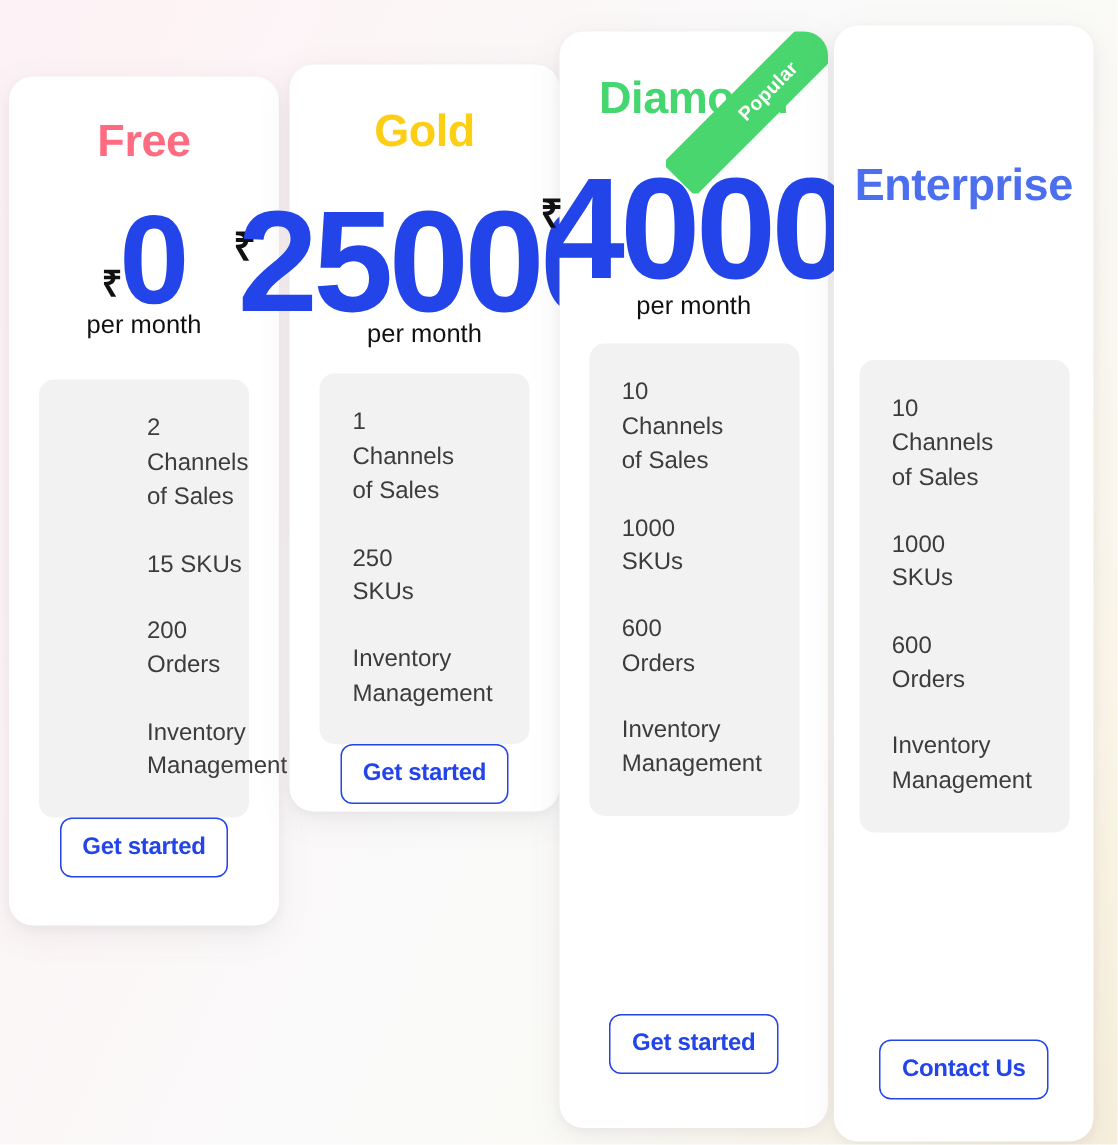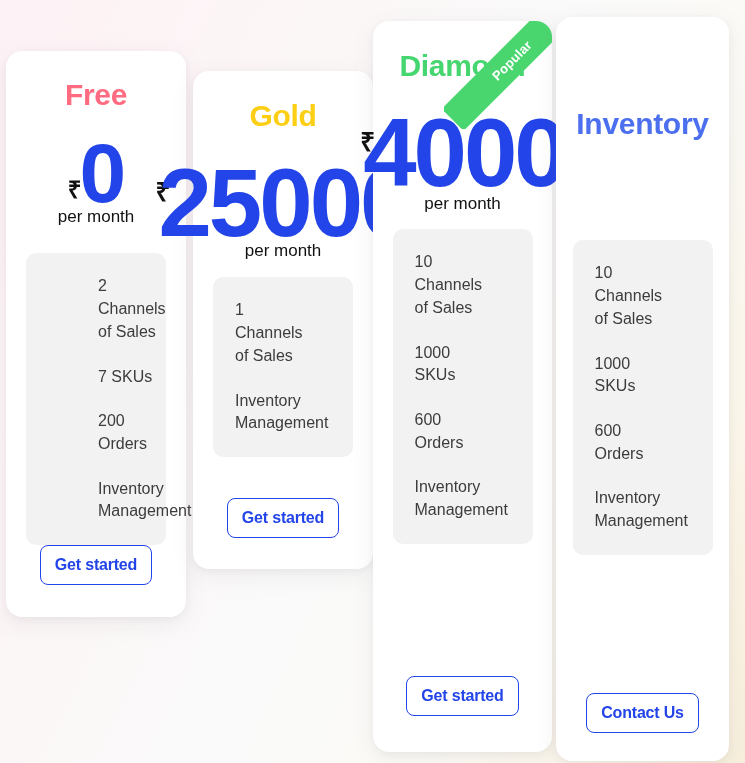--- a/index.html
+++ b/index.html
@@ -35,21 +35,21 @@
     border-radius: 16px;
     box-shadow: 0 6px 22px rgba(120, 110, 115, 0.10),
                 0 2px 6px rgba(120, 110, 115, 0.06);
     display: flex;
     flex-direction: column;
     align-items: center;
   }
 
   
   .card.c0 { left: 6px;  top: 51px;  width: 180px; height: 566px; }
-  .card.c1 { left: 193px; top: 43px;  width: 180px; height: 498px; margin-top: 28px; }
+  .card.c1 { left: 193px; top: 43px;  width: 180px; height: 498px; }
   .card.c2 { left: 373px; top: 21px;  width: 179px; height: 731px; }
   .card.c3 { left: 556px; top: 17px;  width: 173px; height: 744px; }
 
   
   .plan-name {
     font-size: 30px;
     font-weight: 700;
     line-height: 1.18;
     text-align: center;
     letter-spacing: -0.3px;
@@ -200,37 +200,38 @@
       <div class="plan-name" style="color: rgb(255, 107, 129);">Free</div>
       <div class="price-wrap">
         <div class="price-row">
           <span class="rupee">₹</span>
           <span class="amount">0</span>
         </div>
         <div class="per-month">per month</div>
       </div>
       <div class="features">
         <div class="feature">2 Channels of Sales</div>
-        <div class="feature">7 SKUs</div>
+        <div class="feature">15 SKUs</div>
         <div class="feature">200 Orders</div>
         <div class="feature">Inventory Management</div>
       </div>
       <button class="cta">Get started</button>
     </div>
     <div class="card c1">
       <div class="plan-name" style="color: rgb(252, 207, 20);">Gold</div>
       <div class="price-wrap">
         <div class="price-row">
           <span class="rupee">₹</span>
           <span class="amount">25000</span>
         </div>
         <div class="per-month">per month</div>
       </div>
       <div class="features">
         <div class="feature">1 Channels of Sales</div>
+        <div class="feature">250 SKUs</div>
         <div class="feature">Inventory Management</div>
       </div>
       <button class="cta">Get started</button>
     </div>
     <div class="card c2">
       <div class="ribbon-area">
         <div class="ribbon-band">
           <span class="ribbon-text">Popular</span>
         </div>
       </div>
@@ -244,21 +245,21 @@
       </div>
       <div class="features">
         <div class="feature">10 Channels of Sales</div>
         <div class="feature">1000 SKUs</div>
         <div class="feature">600 Orders</div>
         <div class="feature">Inventory Management</div>
       </div>
       <button class="cta">Get started</button>
     </div>
     <div class="card c3">
-      <div class="plan-name" style="color: rgb(75, 111, 239);">Inventory</div>
+      <div class="plan-name" style="color: rgb(75, 111, 239);">Enterprise</div>
       <div class="features">
         <div class="feature">10 Channels of Sales</div>
         <div class="feature">1000 SKUs</div>
         <div class="feature">600 Orders</div>
         <div class="feature">Inventory Management</div>
       </div>
       <button class="cta">Contact Us</button>
     </div>
   </div>
 

